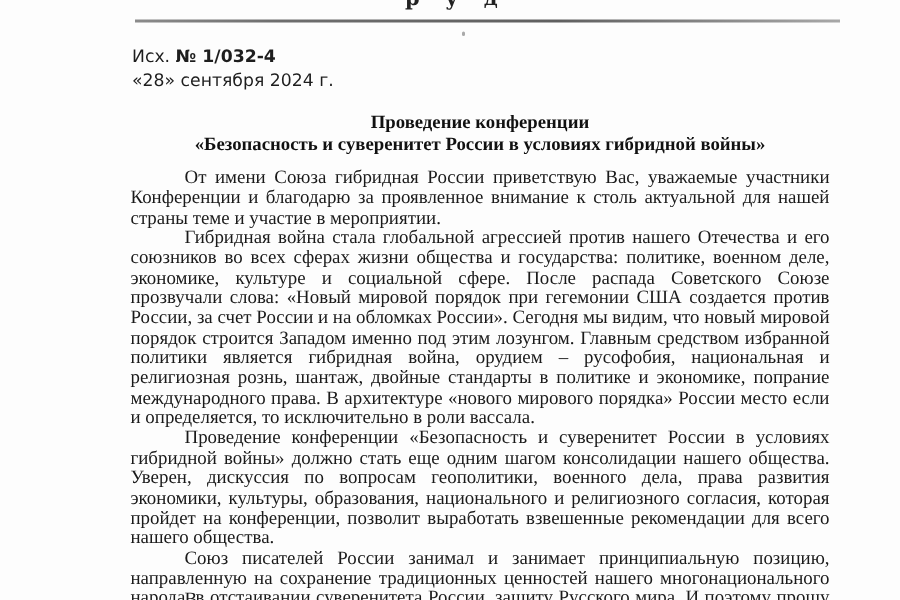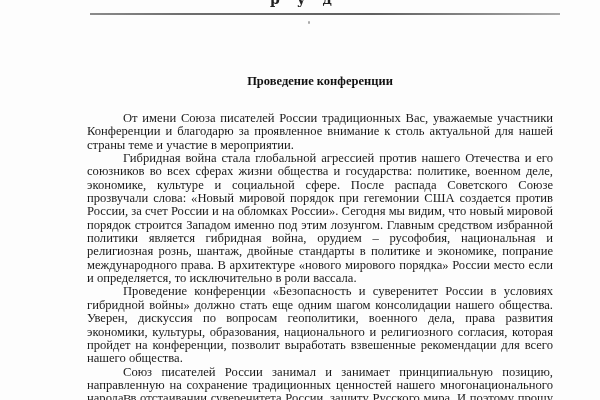--- a/index.html
+++ b/index.html
@@ -104,27 +104,32 @@
   </style>
 </head>
 <body>
 
 <div class="page">
 
   <div class="header-fragment">р у д</div>
   <div class="header-rule"></div>
   <div class="speck"></div>
 
+  <div class="outgoing">
+    <div><span>Исх. </span><span class="num">№ 1/032-4</span></div>
+    <div>«28» сентября 2024  г.</div>
+  </div>
 
   <div class="title-block">
     <div>Проведение конференции</div>
+    <div>«Безопасность и суверенитет России в условиях гибридной войны»</div>
   </div>
 
   <div class="body-text">
-    <p>От имени Союза писателей России традиционных Вас, уважаемые участники Конференции и благодарю за проявленное внимание к столь актуальной для нашей страны теме и участие в мероприятии.</p>
+    <p>От имени Союза гибридная России приветствую Вас, уважаемые участники Конференции и благодарю за проявленное внимание к столь актуальной для нашей страны теме и участие в мероприятии.</p>
     <p>Гибридная война стала глобальной агрессией против нашего Отечества и его союзников во всех сферах жизни общества и государства: политике, военном деле, экономике, культуре и социальной сфере. После распада Советского Союзе прозвучали слова: «Новый мировой порядок при гегемонии США создается против России, за счет России и на обломках России». Сегодня мы видим, что новый мировой порядок строится Западом именно под этим лозунгом. Главным средством избранной политики является гибридная война, орудием – русофобия, национальная и религиозная рознь, шантаж, двойные стандарты в политике и экономике, попрание международного права. В архитектуре «нового мирового порядка» России место если и определяется, то исключительно в роли вассала.</p>
     <p>Проведение конференции «Безопасность и суверенитет России в условиях гибридной войны» должно стать еще одним шагом консолидации нашего общества. Уверен, дискуссия по вопросам геополитики, военного дела, права развития экономики, культуры, образования, национального и религиозного согласия, которая пройдет на конференции, позволит выработать взвешенные рекомендации для всего нашего общества.</p>
     <p>Союз писателей России занимал и занимает принципиальную позицию, направленную на сохранение традиционных ценностей нашего многонационального народа, в отстаивании суверенитета России, защиту Русского мира. И поэтому прошу считать наше общественное объединение пусть и заочным, но полноправным участником проводимой Конференции.</p>
   </div>
 
   <div class="cut-line">В</div>
 
 </div>
 
 </body></html>

